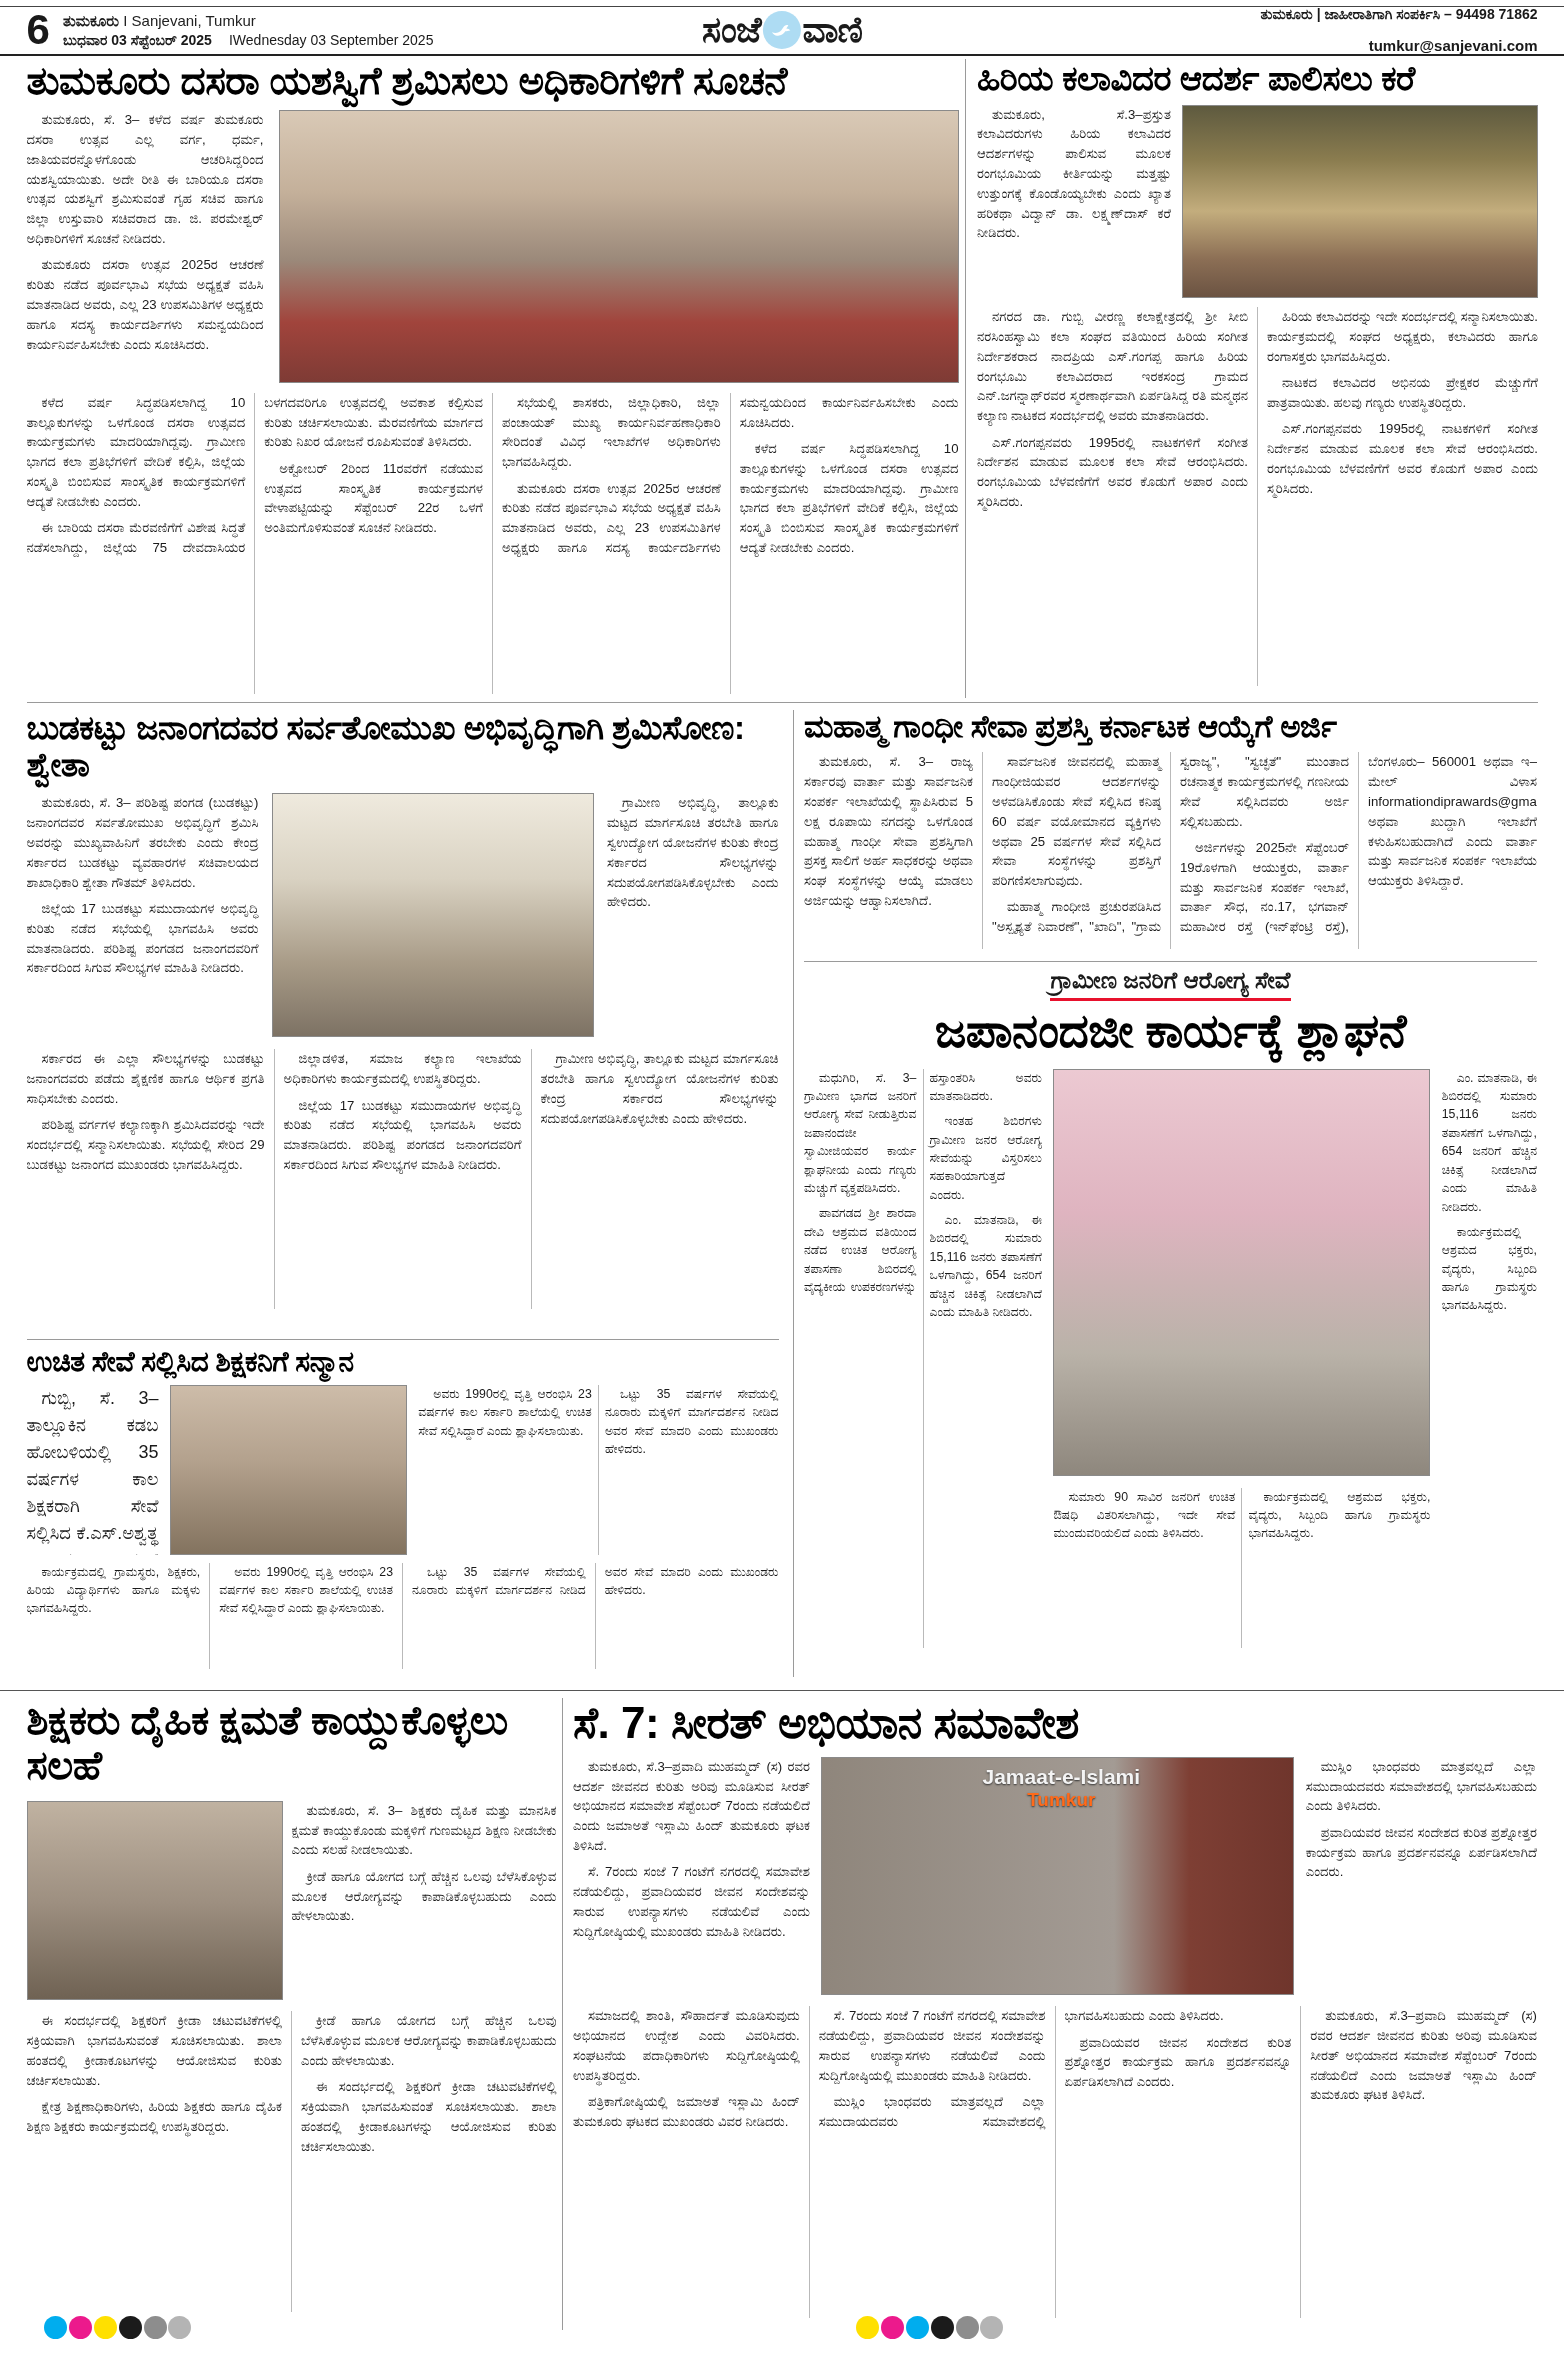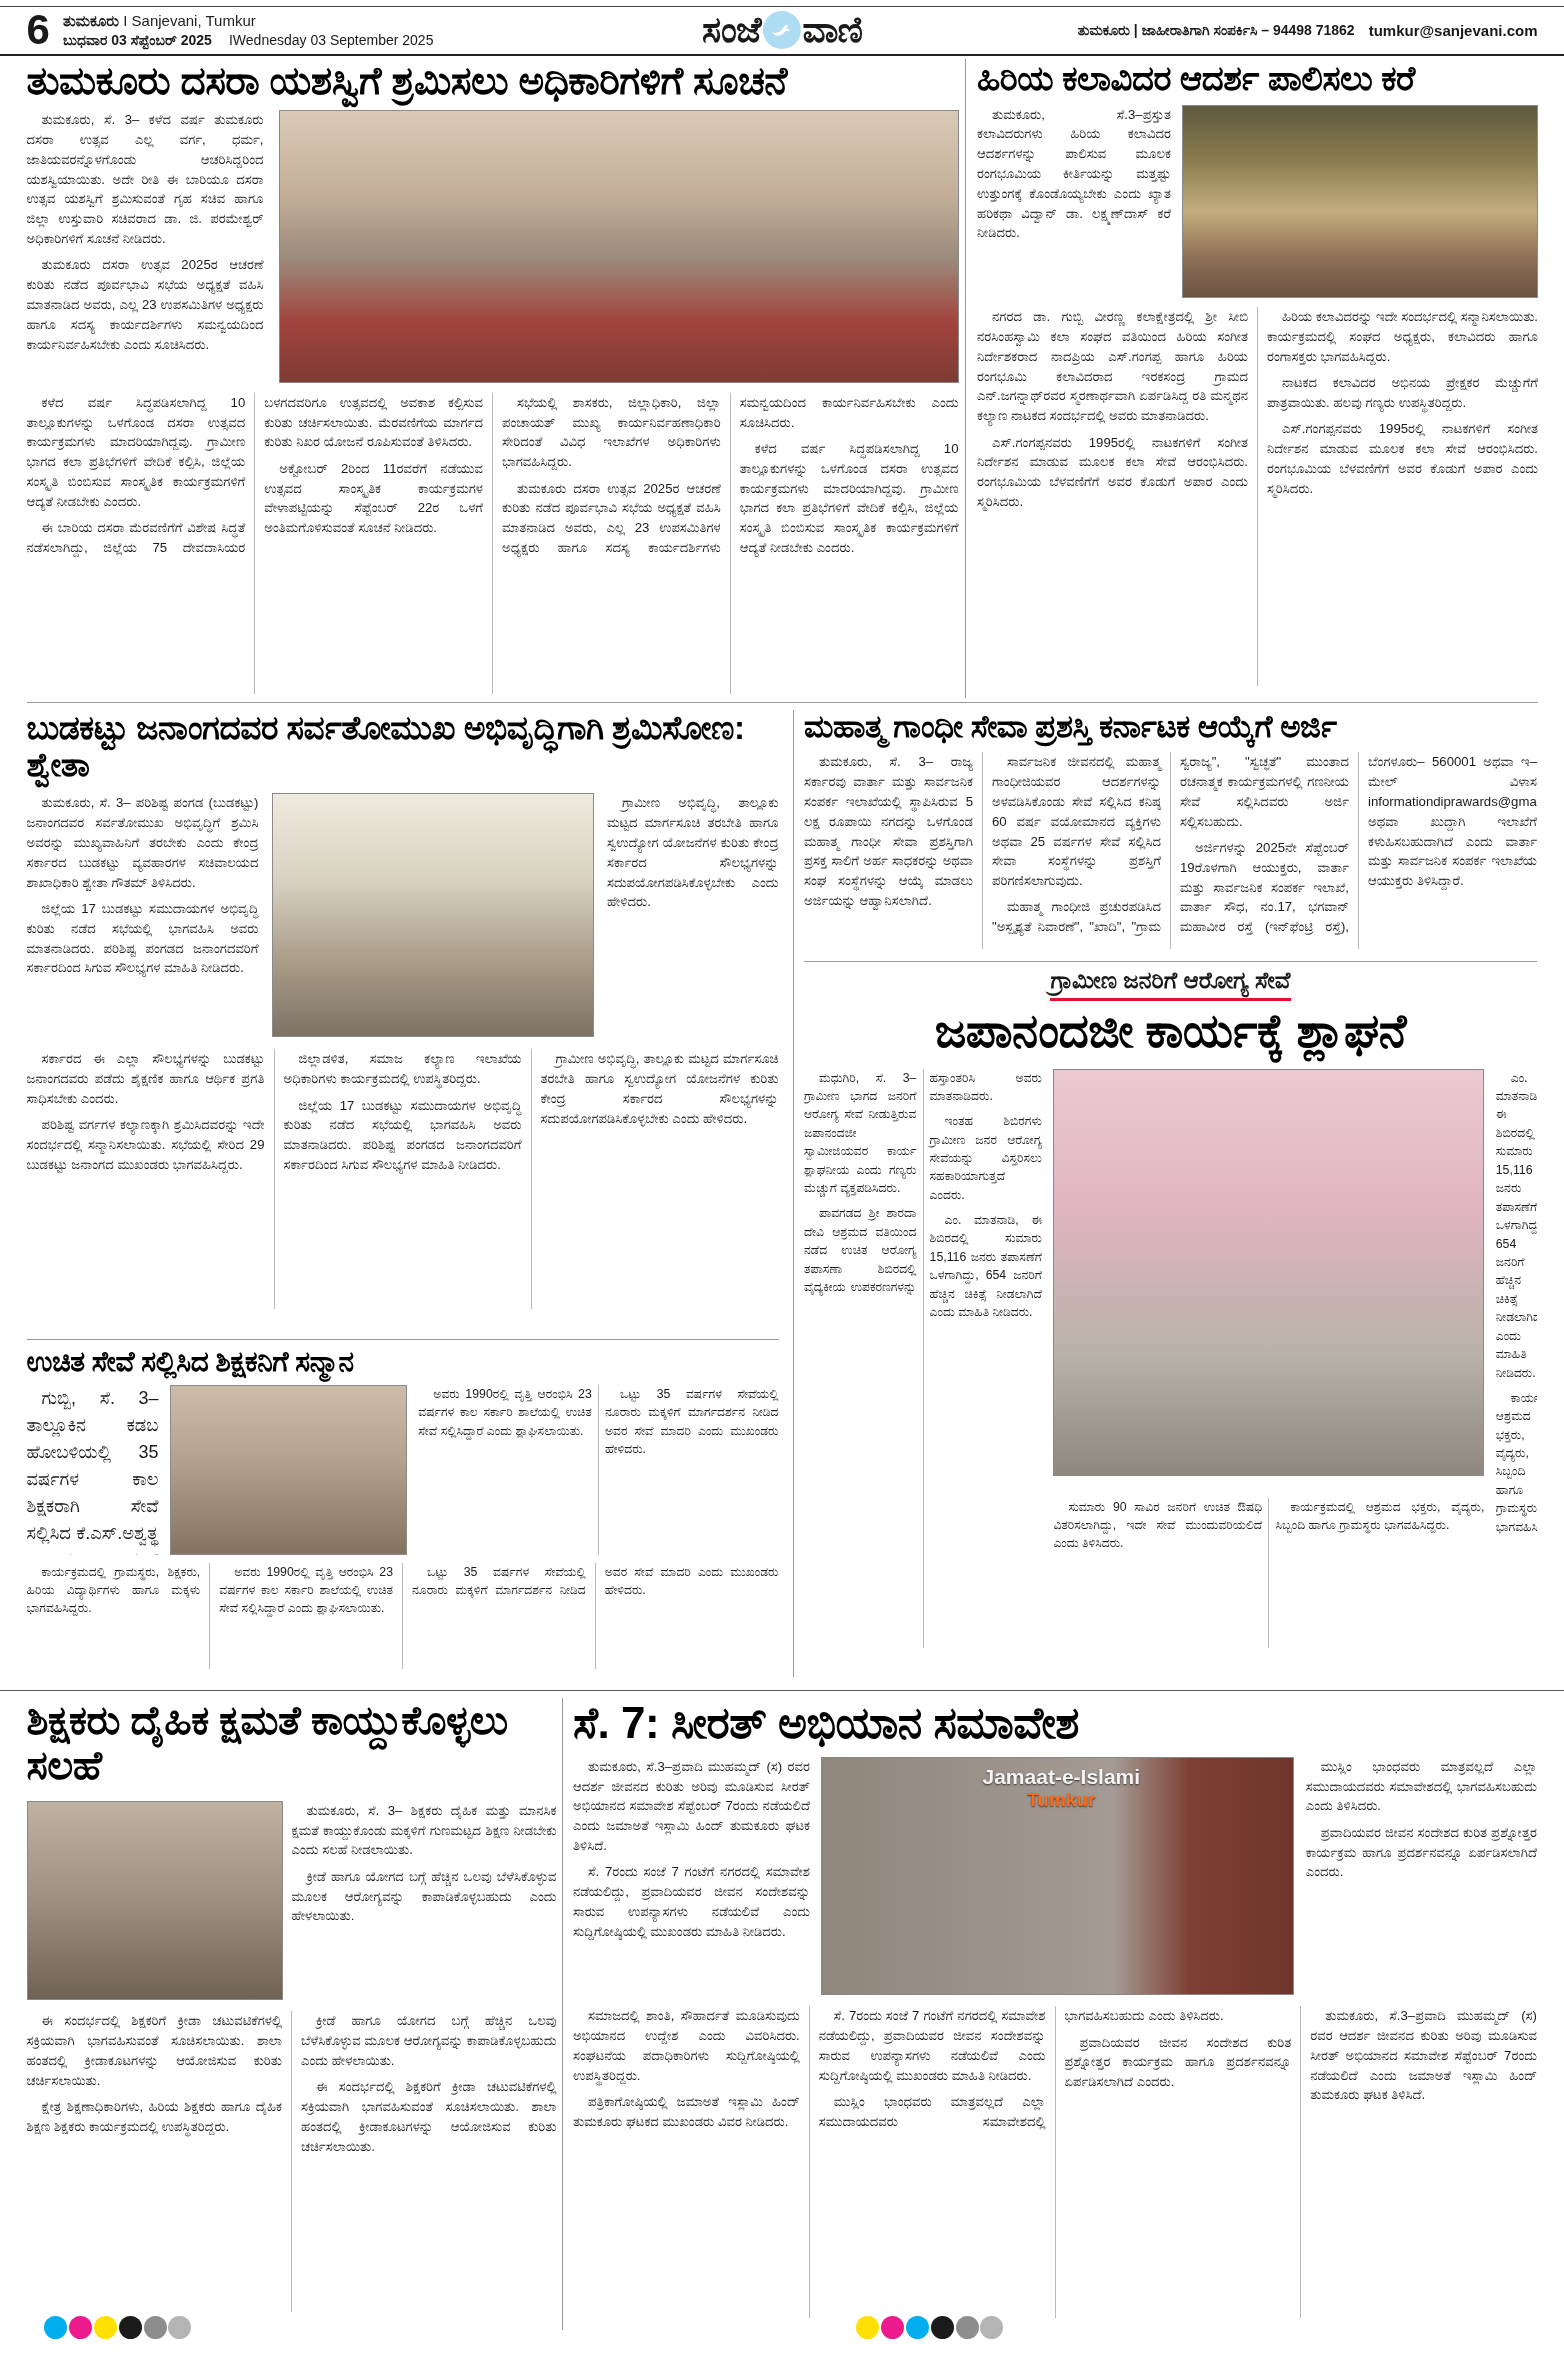--- a/index.html
+++ b/index.html
@@ -11,21 +11,21 @@
   .topline { position:absolute; left:0; right:0; top:5.7px; height:0.9px; background:#444; }
   .header { position:absolute; left:26.5px; right:26.5px; top:7.6px; height:45px; display:flex; align-items:center; }
   .pageno { font-size:42px; font-weight:700; line-height:1; margin-right:13.2px; }
   .ed-block { display:flex; flex-direction:column; justify-content:center; gap:1.9px; }
   .ed-l1 { font-size:15px; font-weight:700; }
   .ed-l1 .en { font-weight:400; color:#222; }
   .ed-l2 { font-size:14px; font-weight:700; }
   .ed-l2 .en { font-weight:400; margin-left:13.2px; }
   .logo { position:absolute; left:50%; top:50%; transform:translate(-50%,-50%); display:flex; align-items:center; font-weight:800; font-size:36px; letter-spacing:-0.9px; }
   .logo-circle { width:38px; height:38px; border-radius:50%; background:#aedcf3; display:flex; align-items:center; justify-content:center; margin:0 1.9px; }
-  .contact-block { margin-left:auto; text-align:right; display:flex; flex-direction:row; gap:14px; }
+  .contact-block { margin-left:auto; text-align:right; display:flex; flex-direction:column; gap:14px; }
   .contact-l1 { font-size:14px; font-weight:600; }
   .contact-l2 { font-size:15px; font-weight:700; }
   .header-rule { position:absolute; left:0; right:0; top:54px; height:1.9px; background:#222; }
 
   
   .hl { font-weight:800; color:#000; letter-spacing:-0.5px; line-height:1.12; }
   .bp { font-size:13.2px; line-height:1.5; text-align:justify; margin:0 0 6.6px; text-indent:15px; }
   .colwrap { column-gap:19px; column-rule:0.9px solid #b9b9b9; overflow:hidden; }
   .vline { position:absolute; width:0.9px; background:#9a9a9a; }
   .hline { position:absolute; height:0.9px; background:#9a9a9a; }
@@ -168,21 +168,21 @@
       <span class="kicker">ಗ್ರಾಮೀಣ ಜನರಿಗೆ ಆರೋಗ್ಯ ಸೇವೆ</span>
     </div>
     <div class="hl" style="font-size:47px; text-align:center; margin-top:3.8px;">ಜಪಾನಂದಜೀ ಕಾರ್ಯಕ್ಕೆ ಶ್ಲಾಘನೆ</div>
     <div style="display:flex; gap:11.4px; margin-top:11.4px; height:579px;">
       <div class="colwrap" style="width:238px; column-count:2; column-gap:13.2px; overflow:hidden;">
         <p class="bp" style="font-size:12.3px;">ಮಧುಗಿರಿ, ಸೆ. 3– ಗ್ರಾಮೀಣ ಭಾಗದ ಜನರಿಗೆ ಆರೋಗ್ಯ ಸೇವೆ ನೀಡುತ್ತಿರುವ ಜಪಾನಂದಜೀ ಸ್ವಾಮೀಜಿಯವರ ಕಾರ್ಯ ಶ್ಲಾಘನೀಯ ಎಂದು ಗಣ್ಯರು ಮೆಚ್ಚುಗೆ ವ್ಯಕ್ತಪಡಿಸಿದರು.</p>
         <p class="bp" style="font-size:12.3px;">ಪಾವಗಡದ ಶ್ರೀ ಶಾರದಾ ದೇವಿ ಆಶ್ರಮದ ವತಿಯಿಂದ ನಡೆದ ಉಚಿತ ಆರೋಗ್ಯ ತಪಾಸಣಾ ಶಿಬಿರದಲ್ಲಿ ವೈದ್ಯಕೀಯ ಉಪಕರಣಗಳನ್ನು ಹಸ್ತಾಂತರಿಸಿ ಅವರು ಮಾತನಾಡಿದರು.</p>
         <p class="bp" style="font-size:12.3px;">ಇಂತಹ ಶಿಬಿರಗಳು ಗ್ರಾಮೀಣ ಜನರ ಆರೋಗ್ಯ ಸೇವೆಯನ್ನು ವಿಸ್ತರಿಸಲು ಸಹಕಾರಿಯಾಗುತ್ತದೆ ಎಂದರು.</p>
         <p class="bp" style="font-size:12.3px;">ಎಂ. ಮಾತನಾಡಿ, ಈ ಶಿಬಿರದಲ್ಲಿ ಸುಮಾರು 15,116 ಜನರು ತಪಾಸಣೆಗೆ ಒಳಗಾಗಿದ್ದು, 654 ಜನರಿಗೆ ಹೆಚ್ಚಿನ ಚಿಕಿತ್ಸೆ ನೀಡಲಾಗಿದೆ ಎಂದು ಮಾಹಿತಿ ನೀಡಿದರು.</p>
       </div>
-      <div style="width:431px; display:flex; flex-direction:column; gap:22px;">
+      <div style="width:377px; display:flex; flex-direction:column; gap:12px;">
         <div class="ph ph-health" style="height:407px;"></div>
         <div class="colwrap" style="flex:1; column-count:2; column-gap:13.2px;">
           <p class="bp" style="font-size:12.3px;">ಸುಮಾರು 90 ಸಾವಿರ ಜನರಿಗೆ ಉಚಿತ ಔಷಧಿ ವಿತರಿಸಲಾಗಿದ್ದು, ಇದೇ ಸೇವೆ ಮುಂದುವರಿಯಲಿದೆ ಎಂದು ತಿಳಿಸಿದರು.</p>
           <p class="bp" style="font-size:12.3px;">ಕಾರ್ಯಕ್ರಮದಲ್ಲಿ ಆಶ್ರಮದ ಭಕ್ತರು, ವೈದ್ಯರು, ಸಿಬ್ಬಂದಿ ಹಾಗೂ ಗ್ರಾಮಸ್ಥರು ಭಾಗವಹಿಸಿದ್ದರು.</p>
         </div>
       </div>
       <div style="flex:1; overflow:hidden;">
         <p class="bp" style="font-size:12.3px;">ಎಂ. ಮಾತನಾಡಿ, ಈ ಶಿಬಿರದಲ್ಲಿ ಸುಮಾರು 15,116 ಜನರು ತಪಾಸಣೆಗೆ ಒಳಗಾಗಿದ್ದು, 654 ಜನರಿಗೆ ಹೆಚ್ಚಿನ ಚಿಕಿತ್ಸೆ ನೀಡಲಾಗಿದೆ ಎಂದು ಮಾಹಿತಿ ನೀಡಿದರು.</p>
         <p class="bp" style="font-size:12.3px;">ಕಾರ್ಯಕ್ರಮದಲ್ಲಿ ಆಶ್ರಮದ ಭಕ್ತರು, ವೈದ್ಯರು, ಸಿಬ್ಬಂದಿ ಹಾಗೂ ಗ್ರಾಮಸ್ಥರು ಭಾಗವಹಿಸಿದ್ದರು.</p>
       </div>

